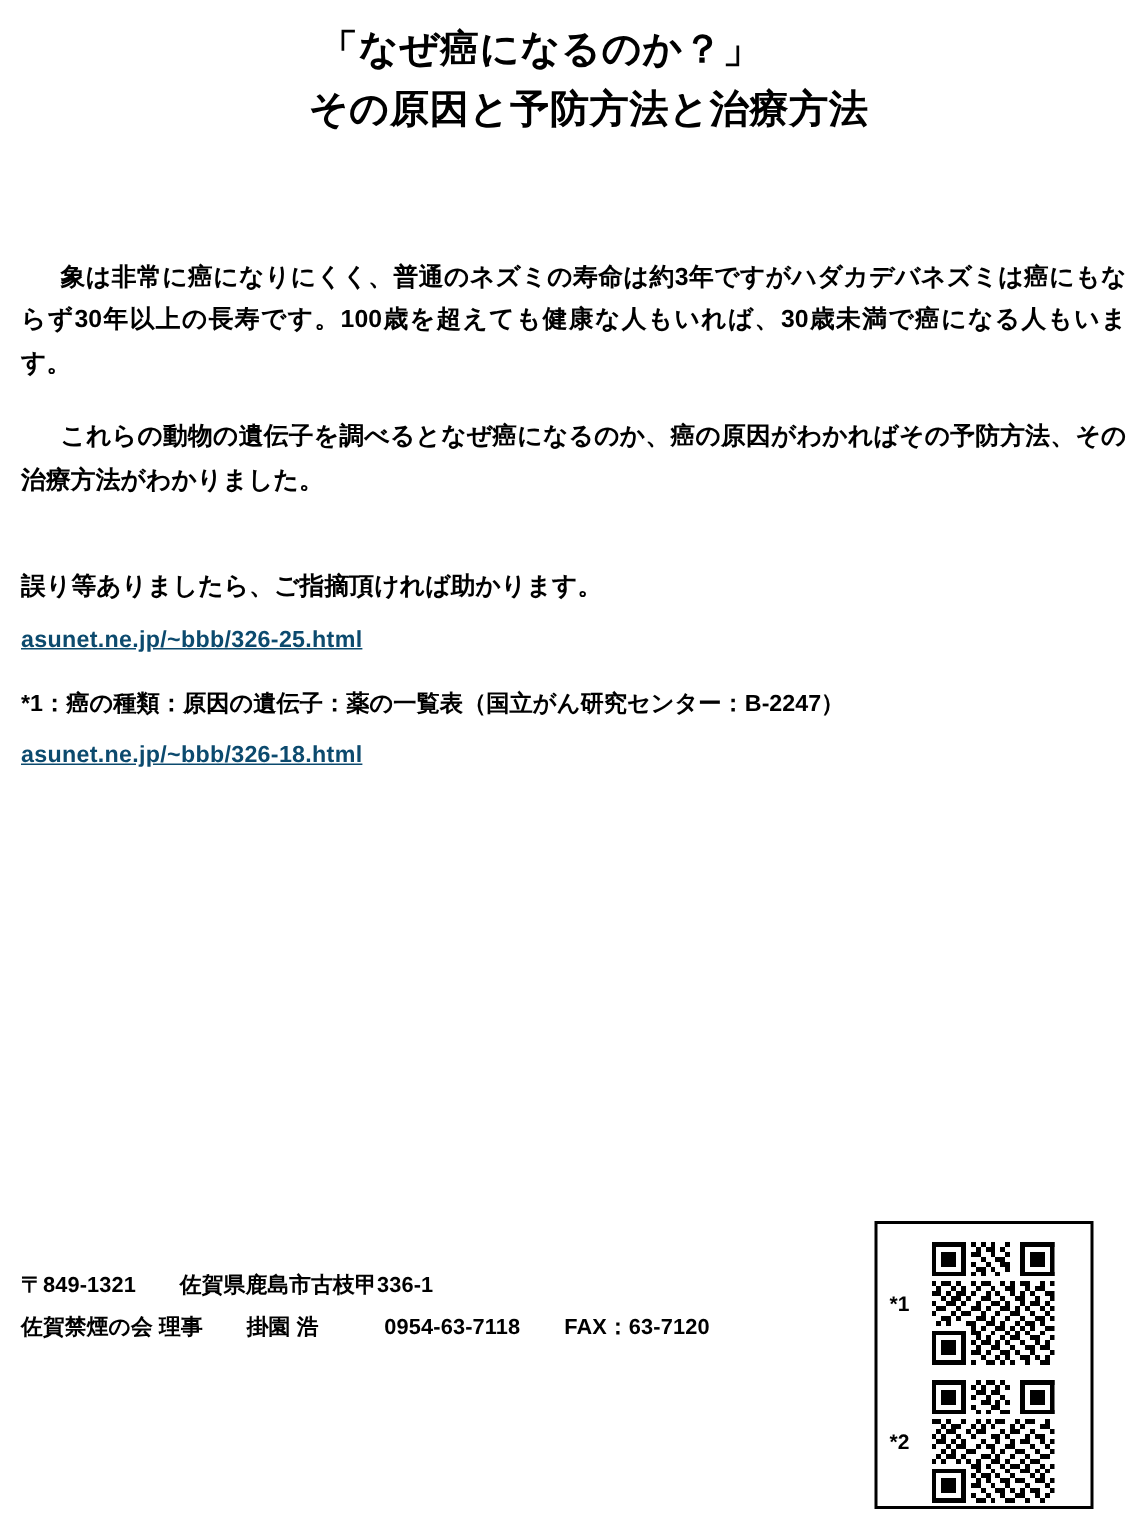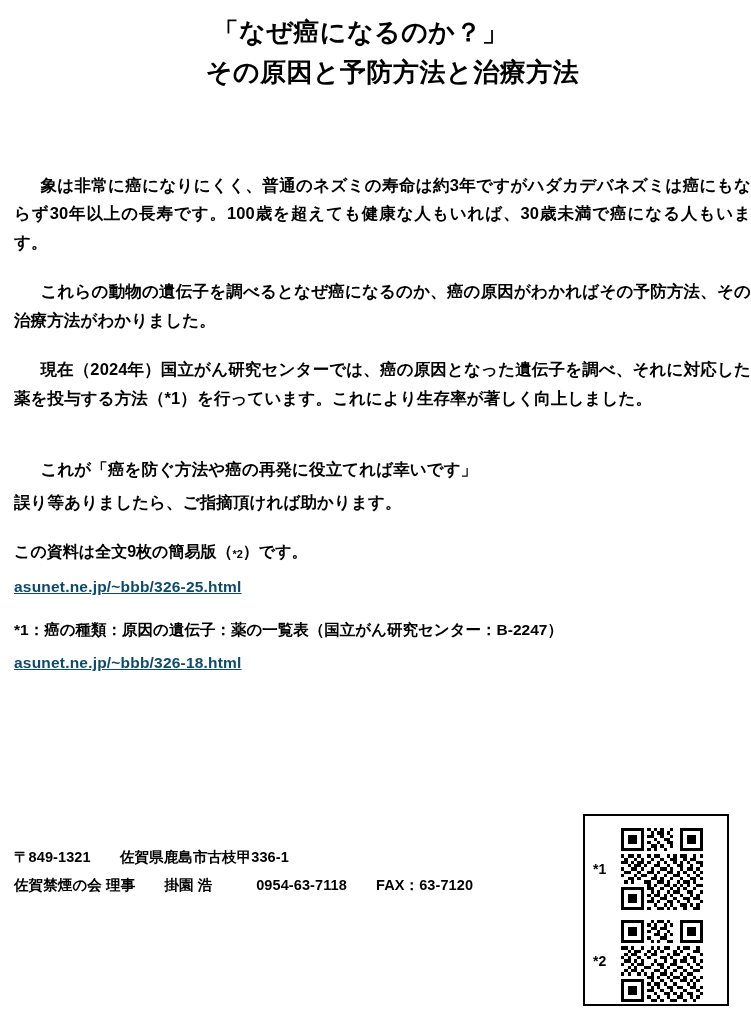--- a/index.html
+++ b/index.html
@@ -138,28 +138,25 @@
 
   <div class="title-block">
     <div class="title-line title-line-1">「なぜ癌になるのか？」</div>
     <div class="title-line title-line-2">その原因と予防方法と治療方法</div>
   </div>
 
   <div class="body-block">
 
     <p class="para">象は非常に癌になりにくく、普通のネズミの寿命は約3年ですがハダカデバネズミは癌にもならず30年以上の長寿です。100歳を超えても健康な人もいれば、30歳未満で癌になる人もいます。</p>
     <p class="para">これらの動物の遺伝子を調べるとなぜ癌になるのか、癌の原因がわかればその予防方法、その治療方法がわかりました。</p>
-    <p class="para">現在（2024年）国立がん研究センターでは、癌の原因となった遺伝子を調べ、それに対応した薬を投与する方法（*1）を行っています。これにより生存率が著しく向上しました。</p>
 
     <div class="gap-big"></div>
 
-    <p class="para tight closing">これが「癌を防ぐ方法や癌の再発に役立てれば幸いです」</p>
     <p class="para tight noindent">誤り等ありましたら、ご指摘頂ければ助かります。</p>
 
-    <div class="note-line"><span>この資料は全文9枚の簡易版（</span><sub class="small">*2</sub><span>）です。</span></div>
 
     <a class="link" href="#">asunet.ne.jp/~bbb/326-25.html</a>
 
     <div class="footnote">*1：癌の種類：原因の遺伝子：薬の一覧表（国立がん研究センター：B-2247）</div>
 
     <a class="link" href="#">asunet.ne.jp/~bbb/326-18.html</a>
 
   </div>
 
   <div class="footer-block">

